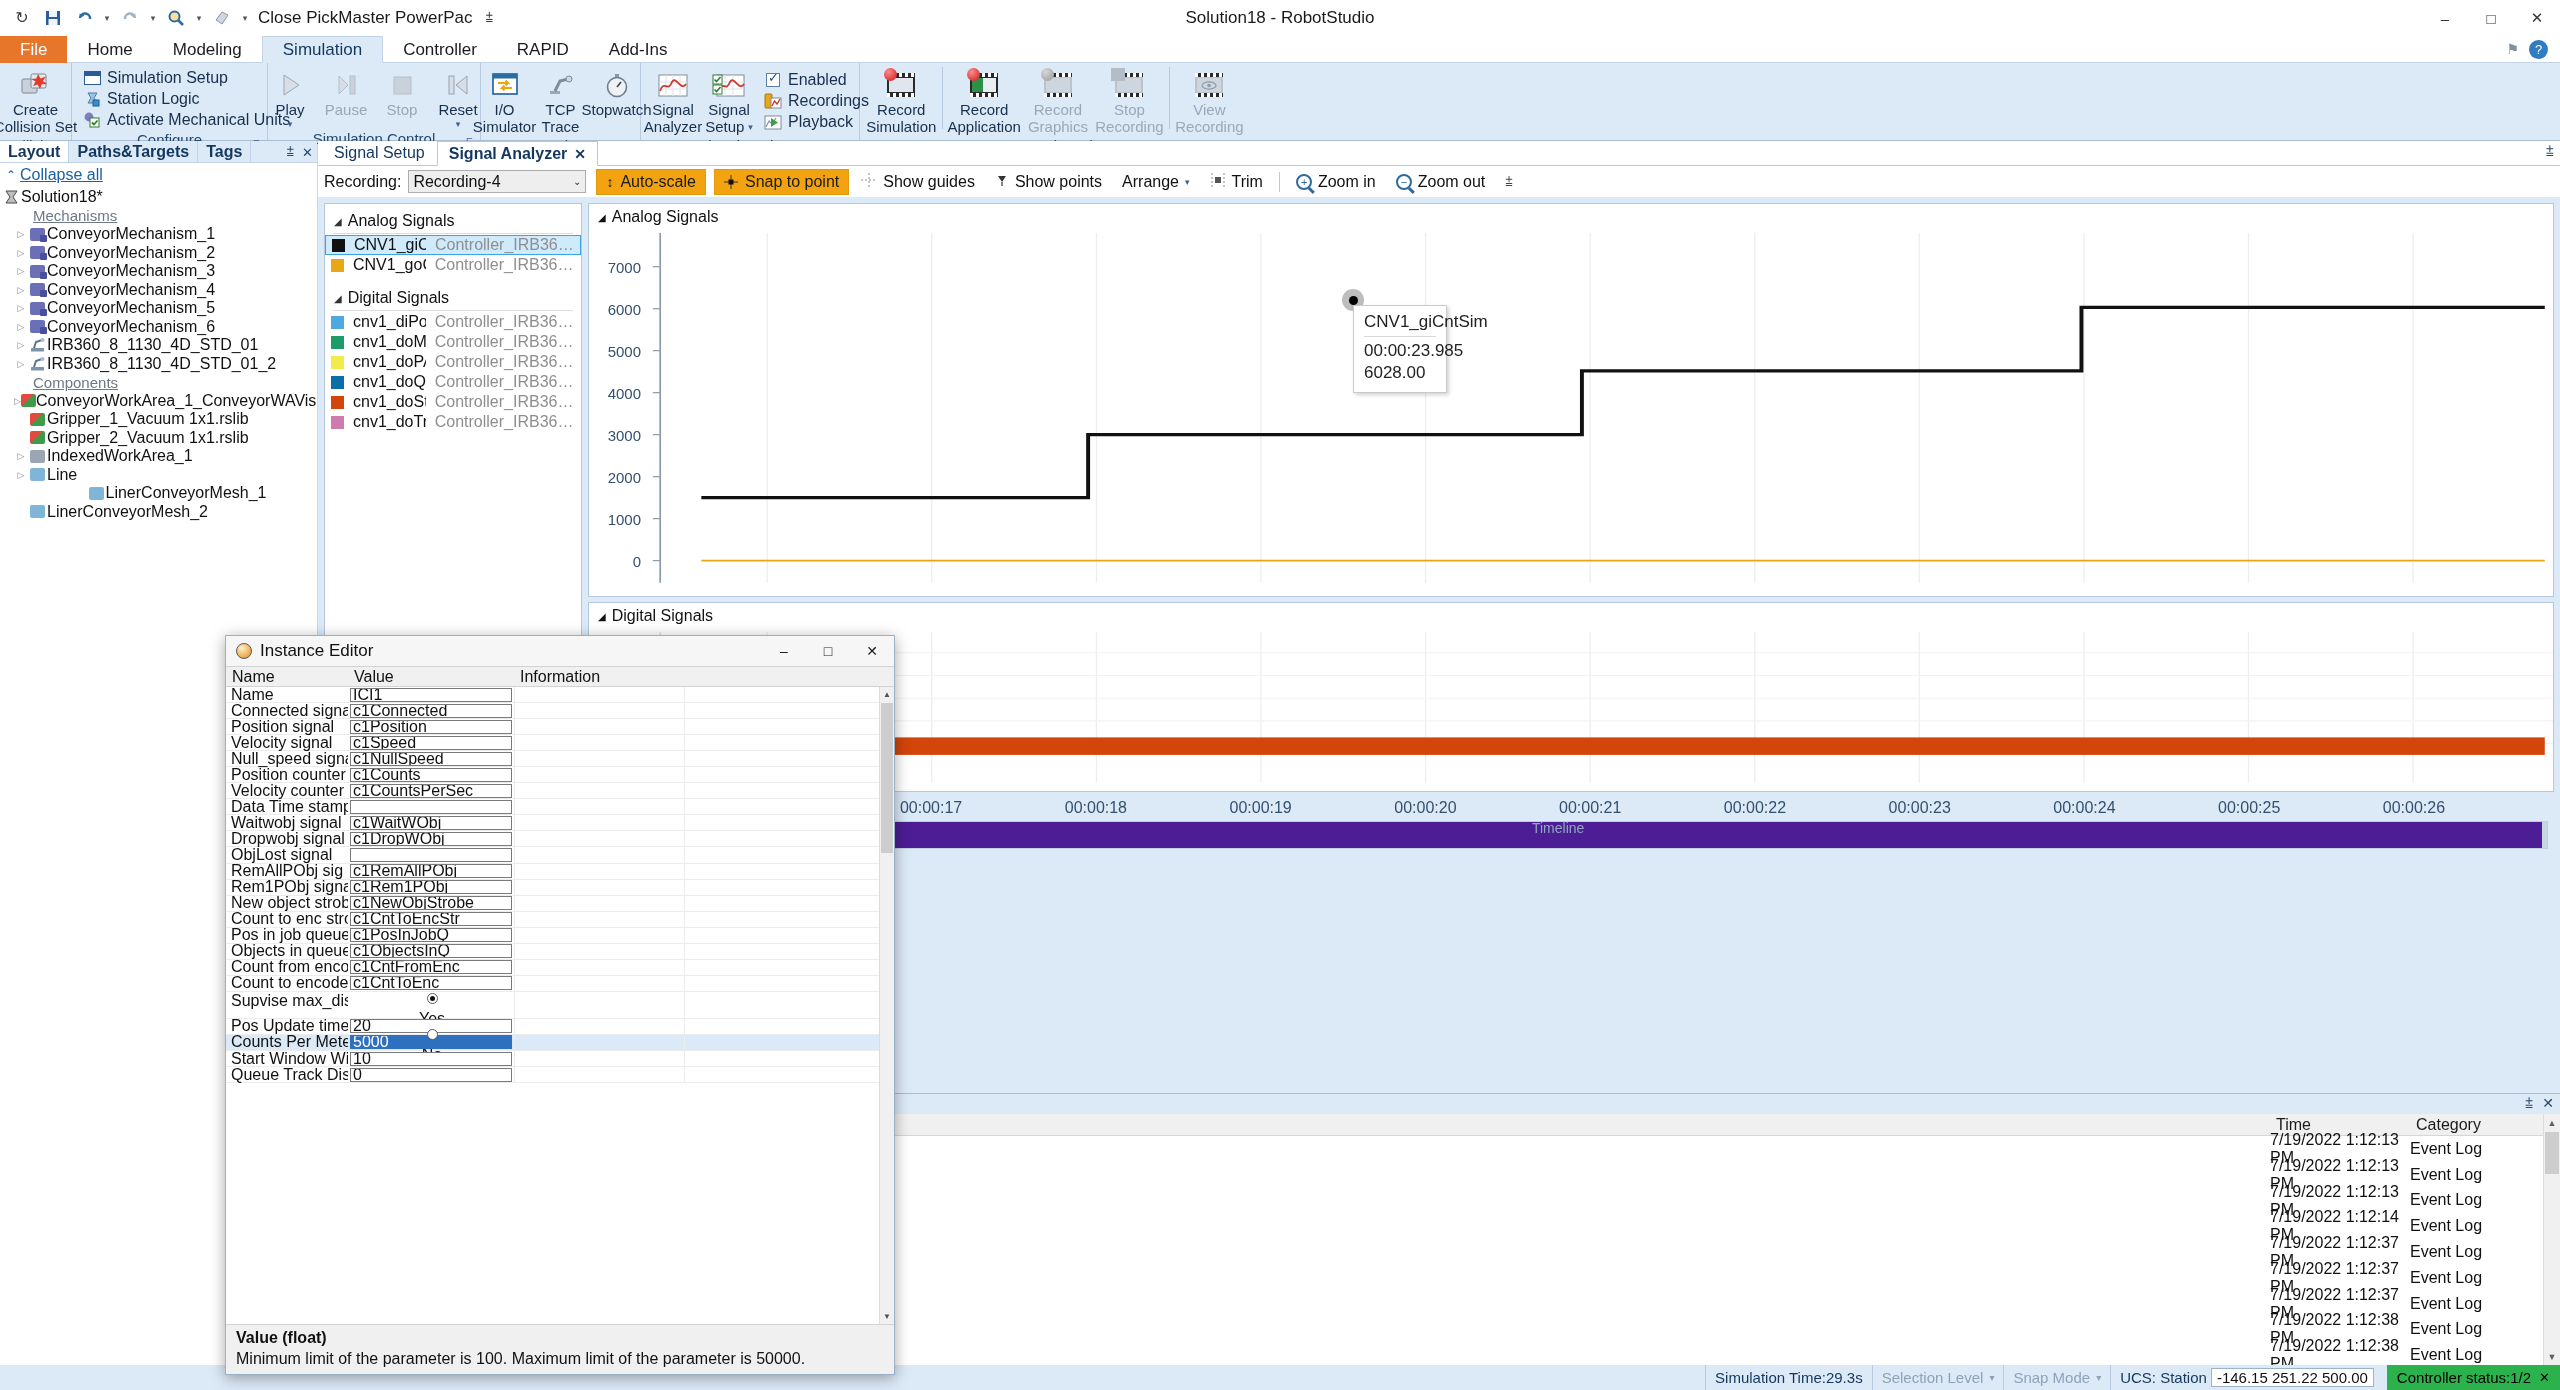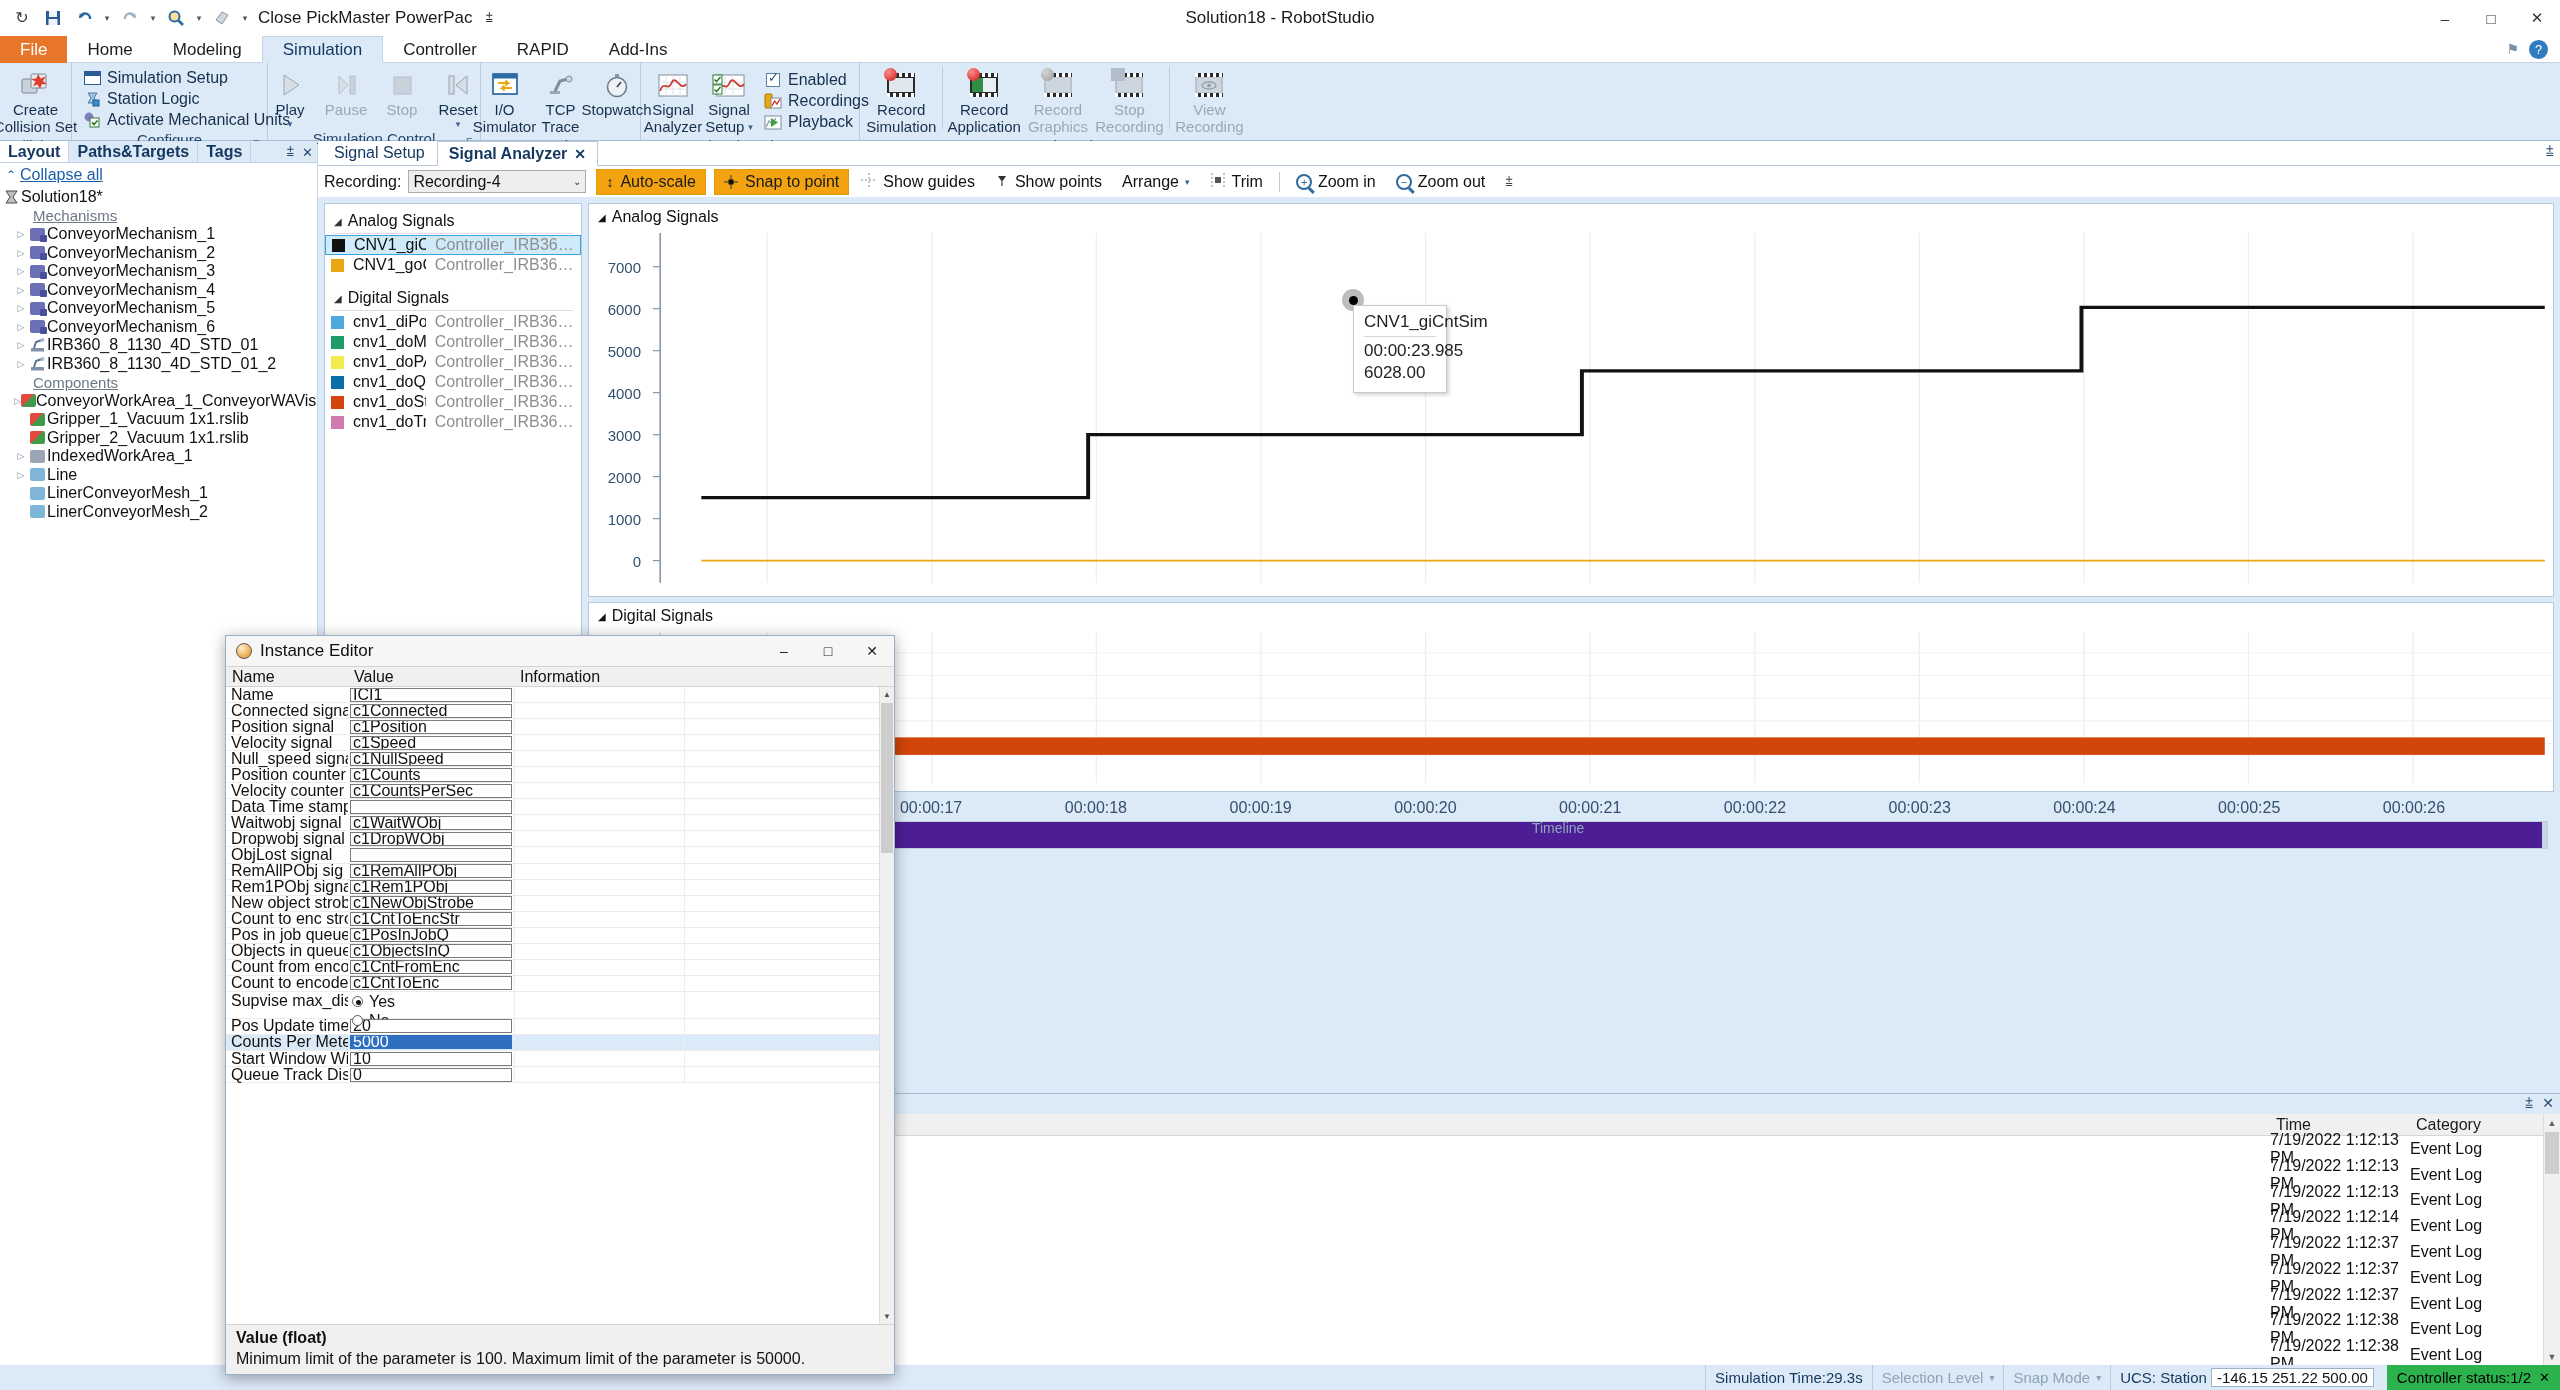--- a/index.html
+++ b/index.html
@@ -276,21 +276,21 @@
   .ie-valcell { width:166px; padding:0 2px; }
   .ie-valcell input {
     width:100%; height:14px; border:1px solid #7a7a7a; background:#fff; font-size:16px;
     font-family:"Liberation Sans", sans-serif; padding:0 2px; color:#111; outline:none;
   }
   .ie-valcell input.sel { background:#2f6fc0; color:#ffffff; border-color:#2f6fc0; }
   .ie-info { width:170px; border-left:1px solid #ececec; height:100%; }
   .ie-rest { flex:1; border-left:1px solid #ececec; height:100%; }
   .ie-row.hl { background:#dbeaf8; }
   .radio-wrap { display:flex; flex-direction:column; gap:1px; padding:1px 0 0 2px; }
-  .radio-line { display:flex; align-items:center; gap:6px; font-size:16px; }
+  .radio-line { display:flex; align-items:center; gap:6px; font-size:16px;flex-direction:column; }
   .rb { width:11px;height:11px;border-radius:50%;border:1px solid #5a5a5a;background:#fff;position:relative;display:block; }
   .rb.on:after { content:""; position:absolute;left:2.5px;top:2.5px;width:5px;height:5px;border-radius:50%;background:#111; }
   .ie-sb { position:absolute; right:0; top:0; bottom:0; width:15px; background:#f0f0f0; border-left:1px solid #dcdcdc; }
   .ie-sb .up,.ie-sb .dn { height:15px; display:flex;align-items:center;justify-content:center;font-size:8px;color:#505050; }
   .ie-sb .thumb { position:absolute;left:1px;right:1px;top:16px;height:150px;background:#cdcdcd; }
   .ie-footer { height:50px; background:#f0f0f0; border-top:1px solid #d3d3d3; padding:4px 10px; }
   .ie-footer .f1 { font-size:16px; font-weight:bold; color:#111; }
   .ie-footer .f2 { font-size:16px; color:#111; padding-top:3px; }
 </style>
 </head>
@@ -766,21 +766,21 @@
           </span>
         <span>IndexedWorkArea_1</span>
       </div>
       <div class="trow" style="padding-left:14px;">
         <span class="exp">▷</span>
         <span class="tico">
             <span class="ti ti-line"></span>
           </span>
         <span>Line</span>
       </div>
-      <div class="trow" style="padding-left:28px;">
+      <div class="trow" style="padding-left:36px;justify-content:center;">
         <span class="tico">
             <span class="ti ti-line"></span>
           </span>
         <span>LinerConveyorMesh_1</span>
       </div>
       <div class="trow" style="padding-left:28px;">
         <span class="tico">
             <span class="ti ti-line"></span>
           </span>
         <span>LinerConveyorMesh_2</span>

